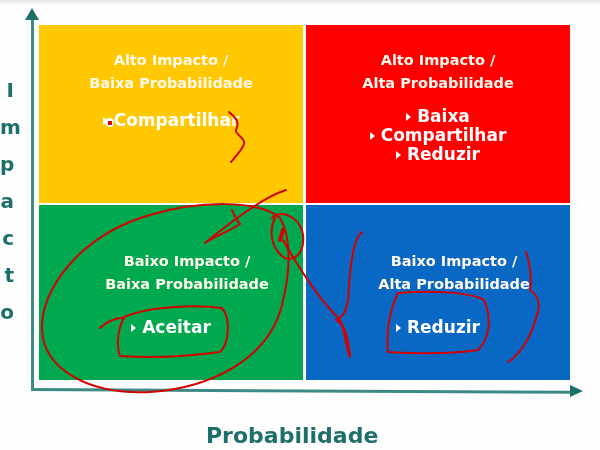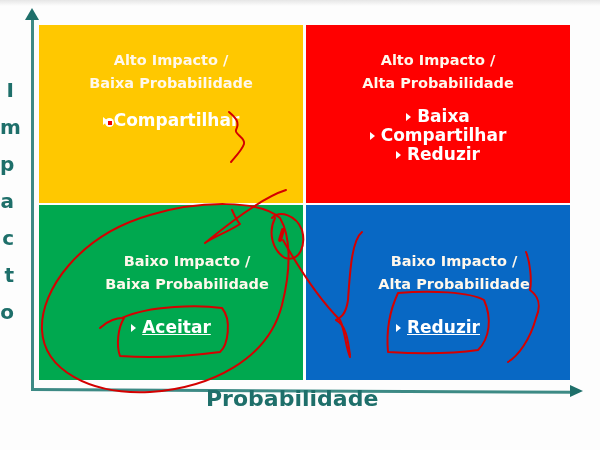--- a/index.html
+++ b/index.html
@@ -11,33 +11,33 @@
     background: linear-gradient(#e6e6e6, #fdfdfd); }
   .y-label { position: absolute; left: 0; top: 72px; width: 14px;
     color: #1e6f6a; font-weight: bold; font-size: 20px; line-height: 37px; }
   .y-label span { display: block; text-align: right; height: 37px; }
   .axis-y { position: absolute; left: 31px; top: 16px; width: 3px; height: 375px; background: #3d8a85; }
   .axis-y-arrow { position: absolute; left: 25px; top: 8px; width: 0; height: 0;
     border-left: 7.5px solid transparent; border-right: 7.5px solid transparent; border-bottom: 12px solid #1e6f6a; }
   .axis-x { position: absolute; left: 31px; top: 388px; width: 542px; height: 3px; background: #3d8a85; transform: rotate(0.3deg); transform-origin: left; }
   .axis-x-arrow { position: absolute; left: 570px; top: 385px; width: 0; height: 0;
     border-top: 6px solid transparent; border-bottom: 6px solid transparent; border-left: 13px solid #1e6f6a; }
-  .x-label { position: absolute; left: 206px; top: 386px; color: #1e6f6a; font-weight: bold; font-size: 22px; }
+  .x-label { position: absolute; left: 206px; top: 423px; color: #1e6f6a; font-weight: bold; font-size: 22px; }
   .quad { position: absolute; color: #fff; text-align: center; font-weight: bold; }
   .q-tl { left: 39px; top: 25px; width: 264px; height: 178px; background: #ffc800; }
   .q-tr { left: 306px; top: 25px; width: 264px; height: 178px; background: #ff0000; }
   .q-bl { left: 39px; top: 205px; width: 264px; height: 175px; background: #00a84f; }
   .q-br { left: 306px; top: 205px; width: 264px; height: 175px; background: #0868c4; }
   .q-title { font-size: 14.5px; line-height: 23px; margin-top: 24px; color: #fff8ec; }
   .q-items { margin-top: 12px; font-size: 17px; line-height: 19px; font-weight: bold; }
   .q-item::before { content: ""; display: inline-block; width: 0; height: 0;
     border-top: 4px solid transparent; border-bottom: 4px solid transparent; border-left: 5px solid #fff;
     margin-right: 6px; vertical-align: 1px; }
   .q-bl .q-title, .q-br .q-title { margin-top: 45px; margin-left: 32px; }
-  .q-bl .q-items, .q-br .q-items { margin-top: 22px; text-decoration: underline; }
+  .q-bl .q-items, .q-br .q-items { margin-top: 22px; }
   .q-tl .q-items { margin-top: 16px; }
   .marker { position: absolute; left: 105px; top: 118px; width: 9px; height: 9px; border-radius: 50%;
     background: #fff; }
   .marker::after { content: ""; position: absolute; left: 2.5px; top: 2.5px; width: 4px; height: 4px; background: #e00; }
   svg.ink { position: absolute; left: 0; top: 0; pointer-events: none; }
 </style>
 </head>
 <body>
 
 <div class="topbar"></div>

